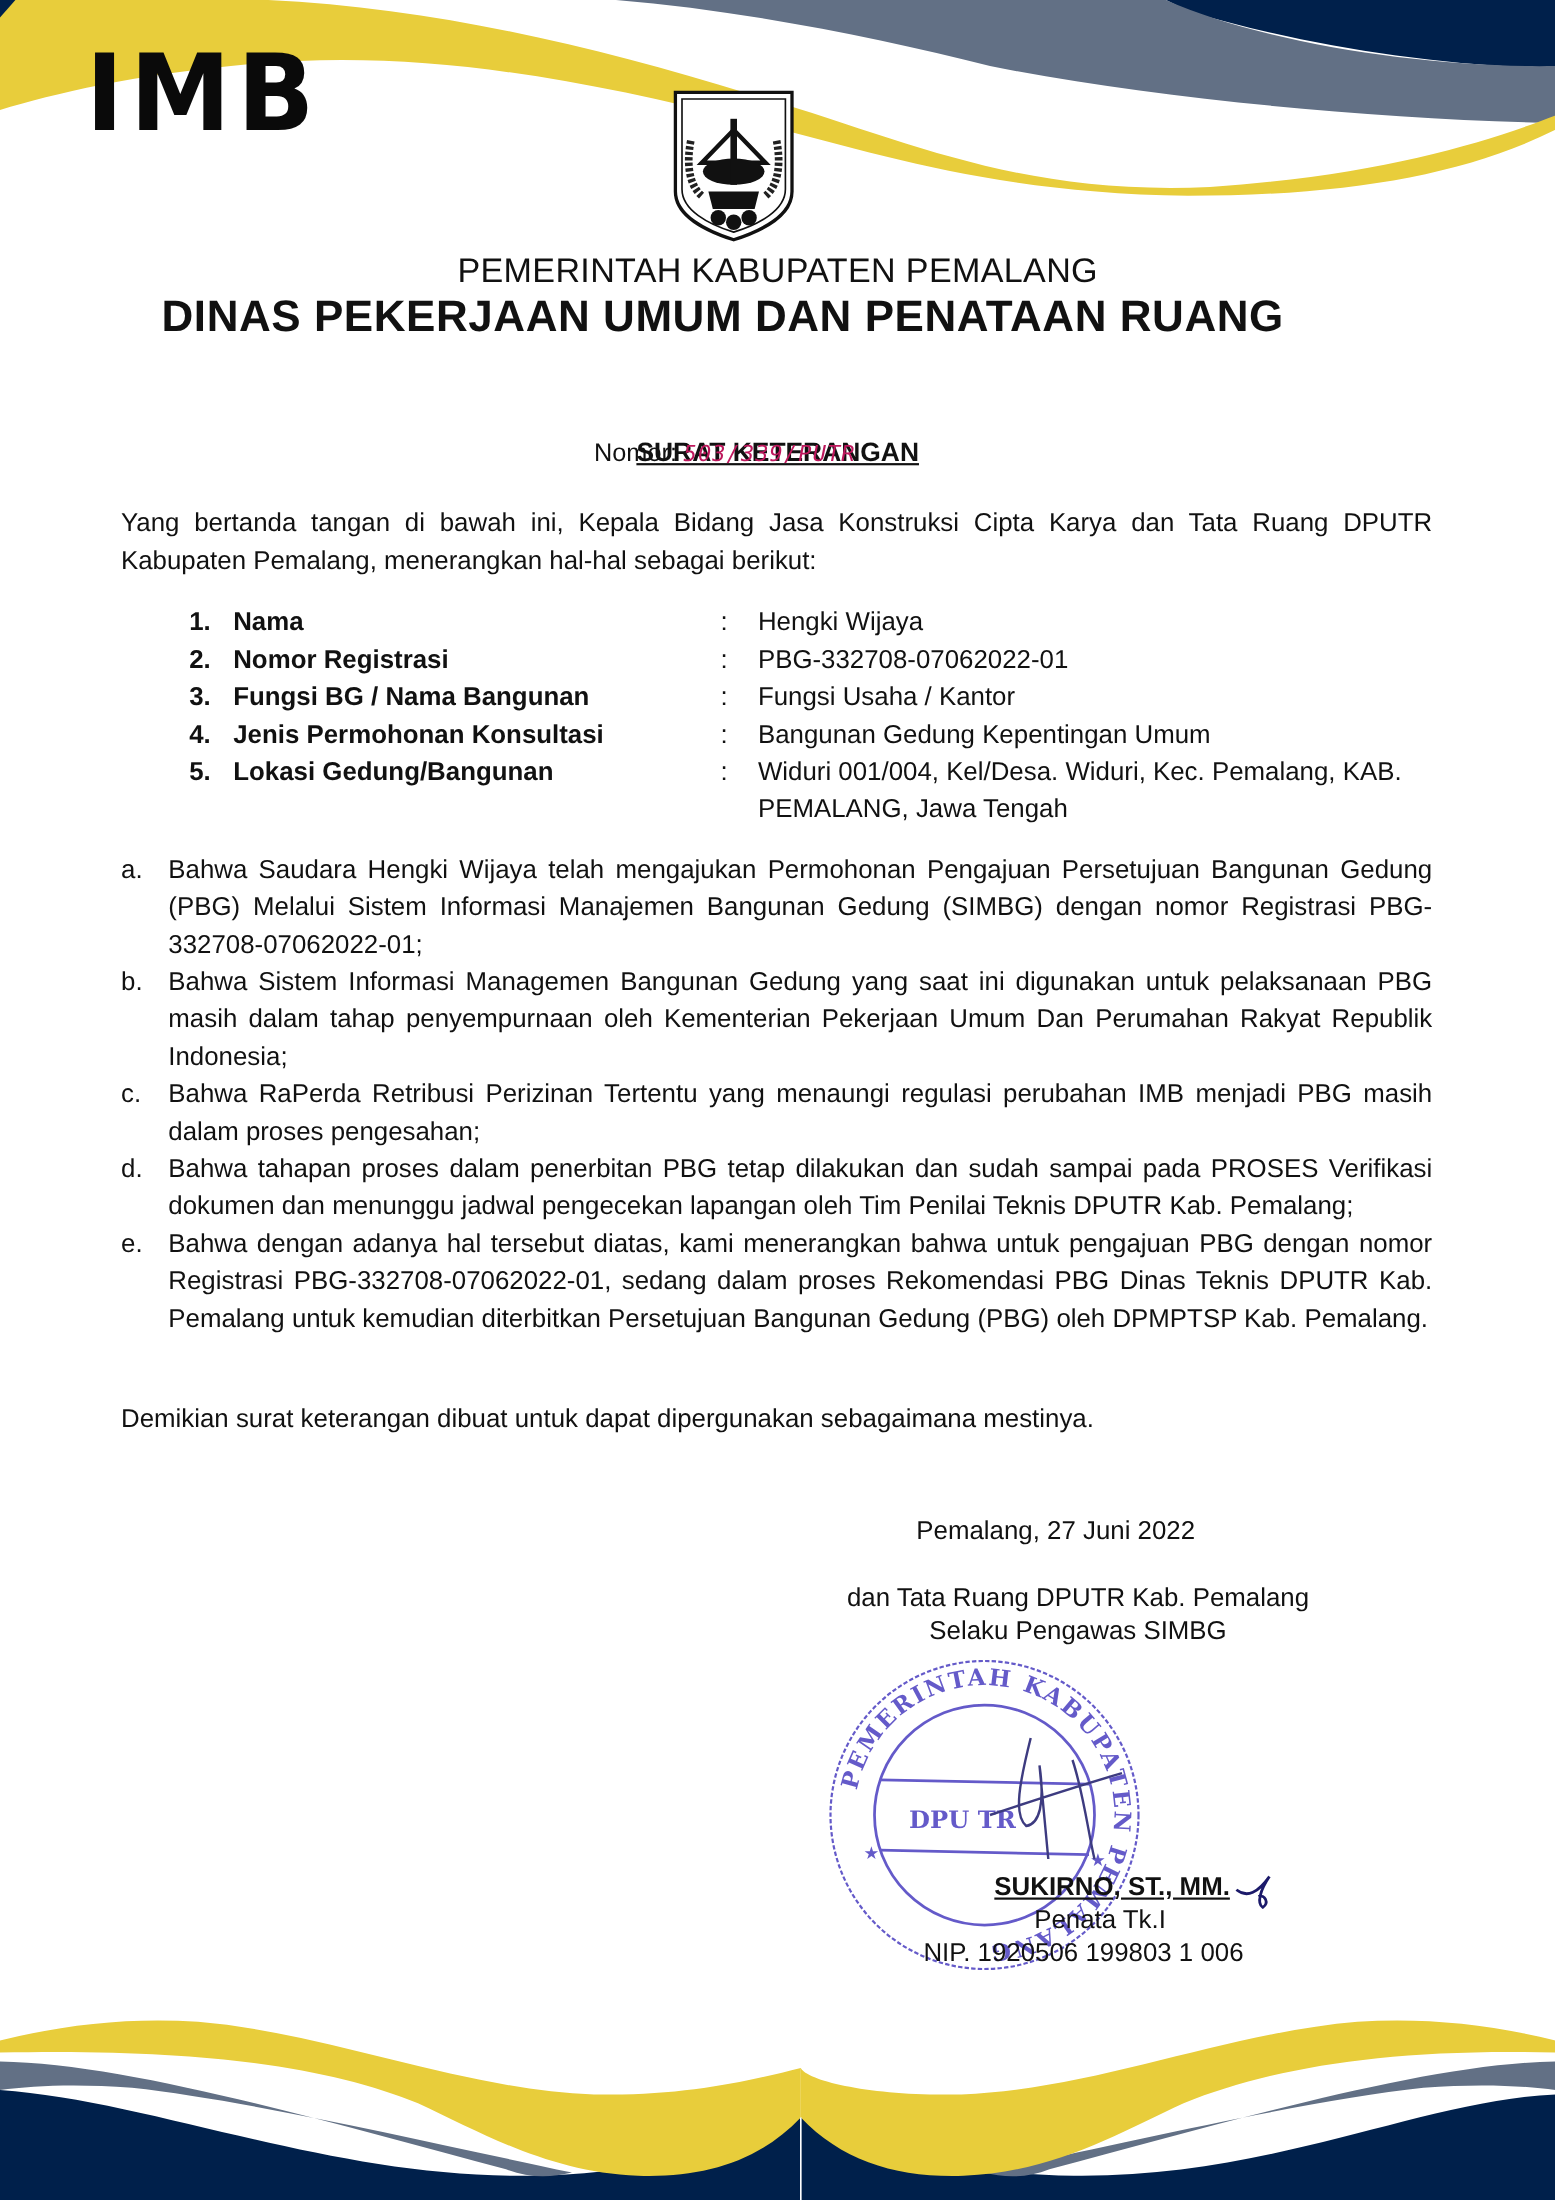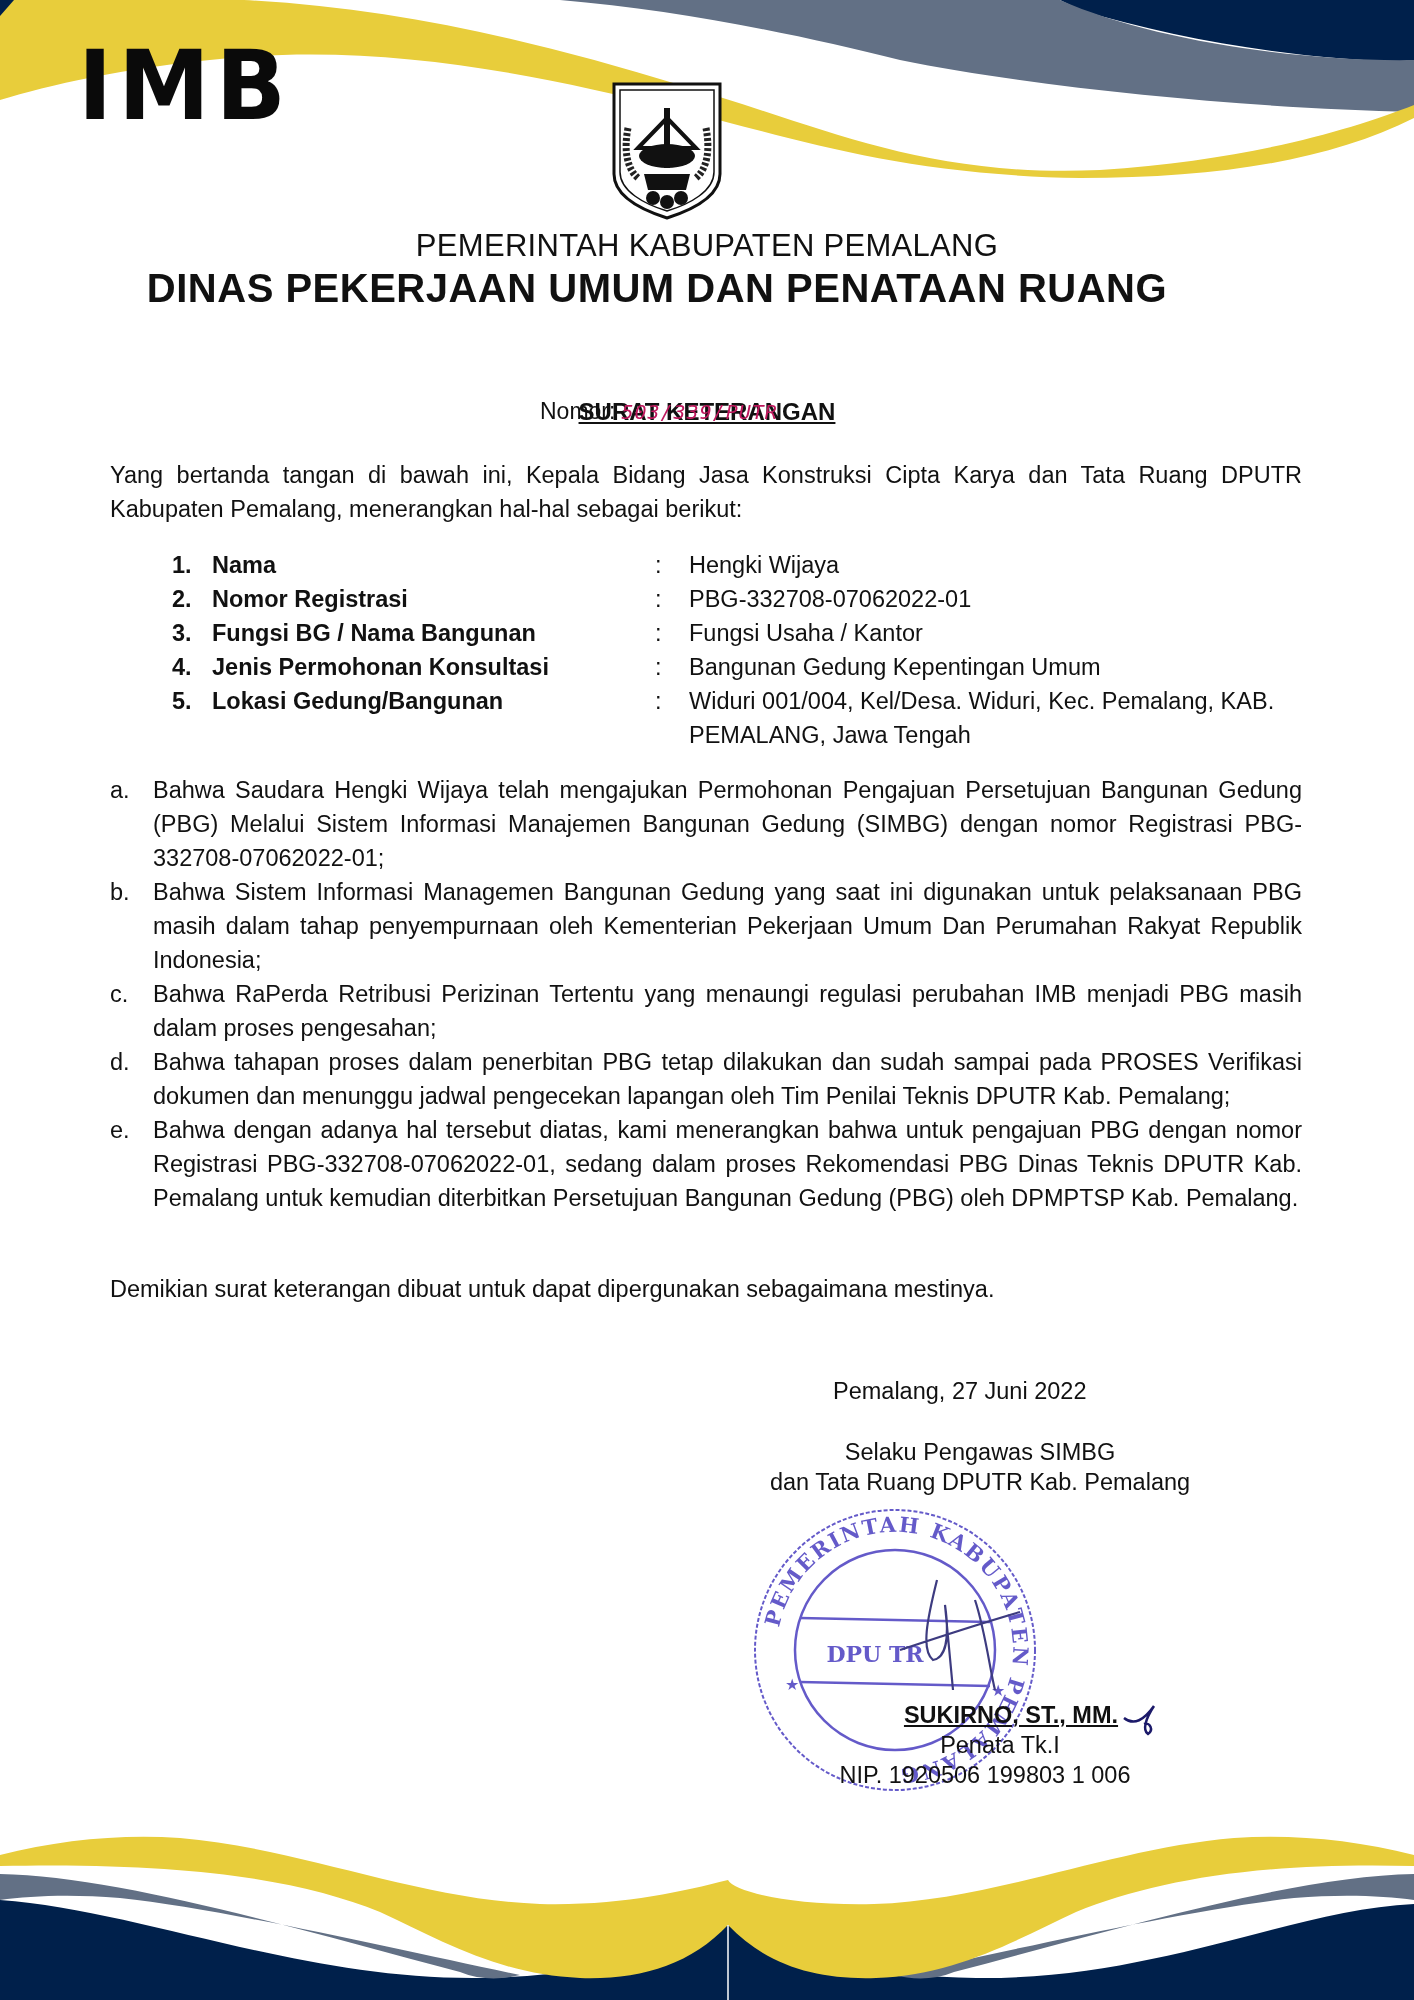--- a/index.html
+++ b/index.html
@@ -154,22 +154,22 @@
   <div class="point">
     <span class="letter">e.</span>
     <span class="ptext">Bahwa dengan adanya hal  tersebut diatas, kami menerangkan bahwa untuk pengajuan PBG dengan nomor Registrasi PBG-332708-07062022-01, sedang dalam proses Rekomendasi PBG Dinas Teknis DPUTR Kab. Pemalang untuk kemudian diterbitkan Persetujuan Bangunan Gedung (PBG) oleh DPMPTSP Kab. Pemalang.</span>
   </div>
 </div>
 
 <div class="closing body-text">Demikian surat keterangan  dibuat untuk dapat dipergunakan sebagaimana mestinya.</div>
 
 <div class="sign-date">Pemalang, 27 Juni 2022</div>
 <div class="sign-block">
+  <div>dan Tata Ruang DPUTR Kab. Pemalang</div>
   <div>Selaku Pengawas SIMBG</div>
-  <div>dan Tata Ruang DPUTR Kab. Pemalang</div>
 </div>
 
 <svg class="stamp" viewBox="0 0 300 300">
   <defs>
     <path id="ringPath" d="M150,150 m-118,0 a118,118 0 1,1 236,0 a118,118 0 1,1 -236,0"></path>
   </defs>
   <circle cx="150" cy="150" r="140" fill="none" stroke="#4a3ec0" stroke-width="2" stroke-dasharray="4 2"></circle>
   <circle cx="150" cy="150" r="100" fill="none" stroke="#4a3ec0" stroke-width="2.5"></circle>
   <text font-family="DejaVu Serif, serif" font-weight="bold" font-size="21" fill="#4a3ec0" letter-spacing="2">
     <textPath href="#ringPath" startOffset="3%">PEMERINTAH KABUPATEN PEMALANG</textPath>

